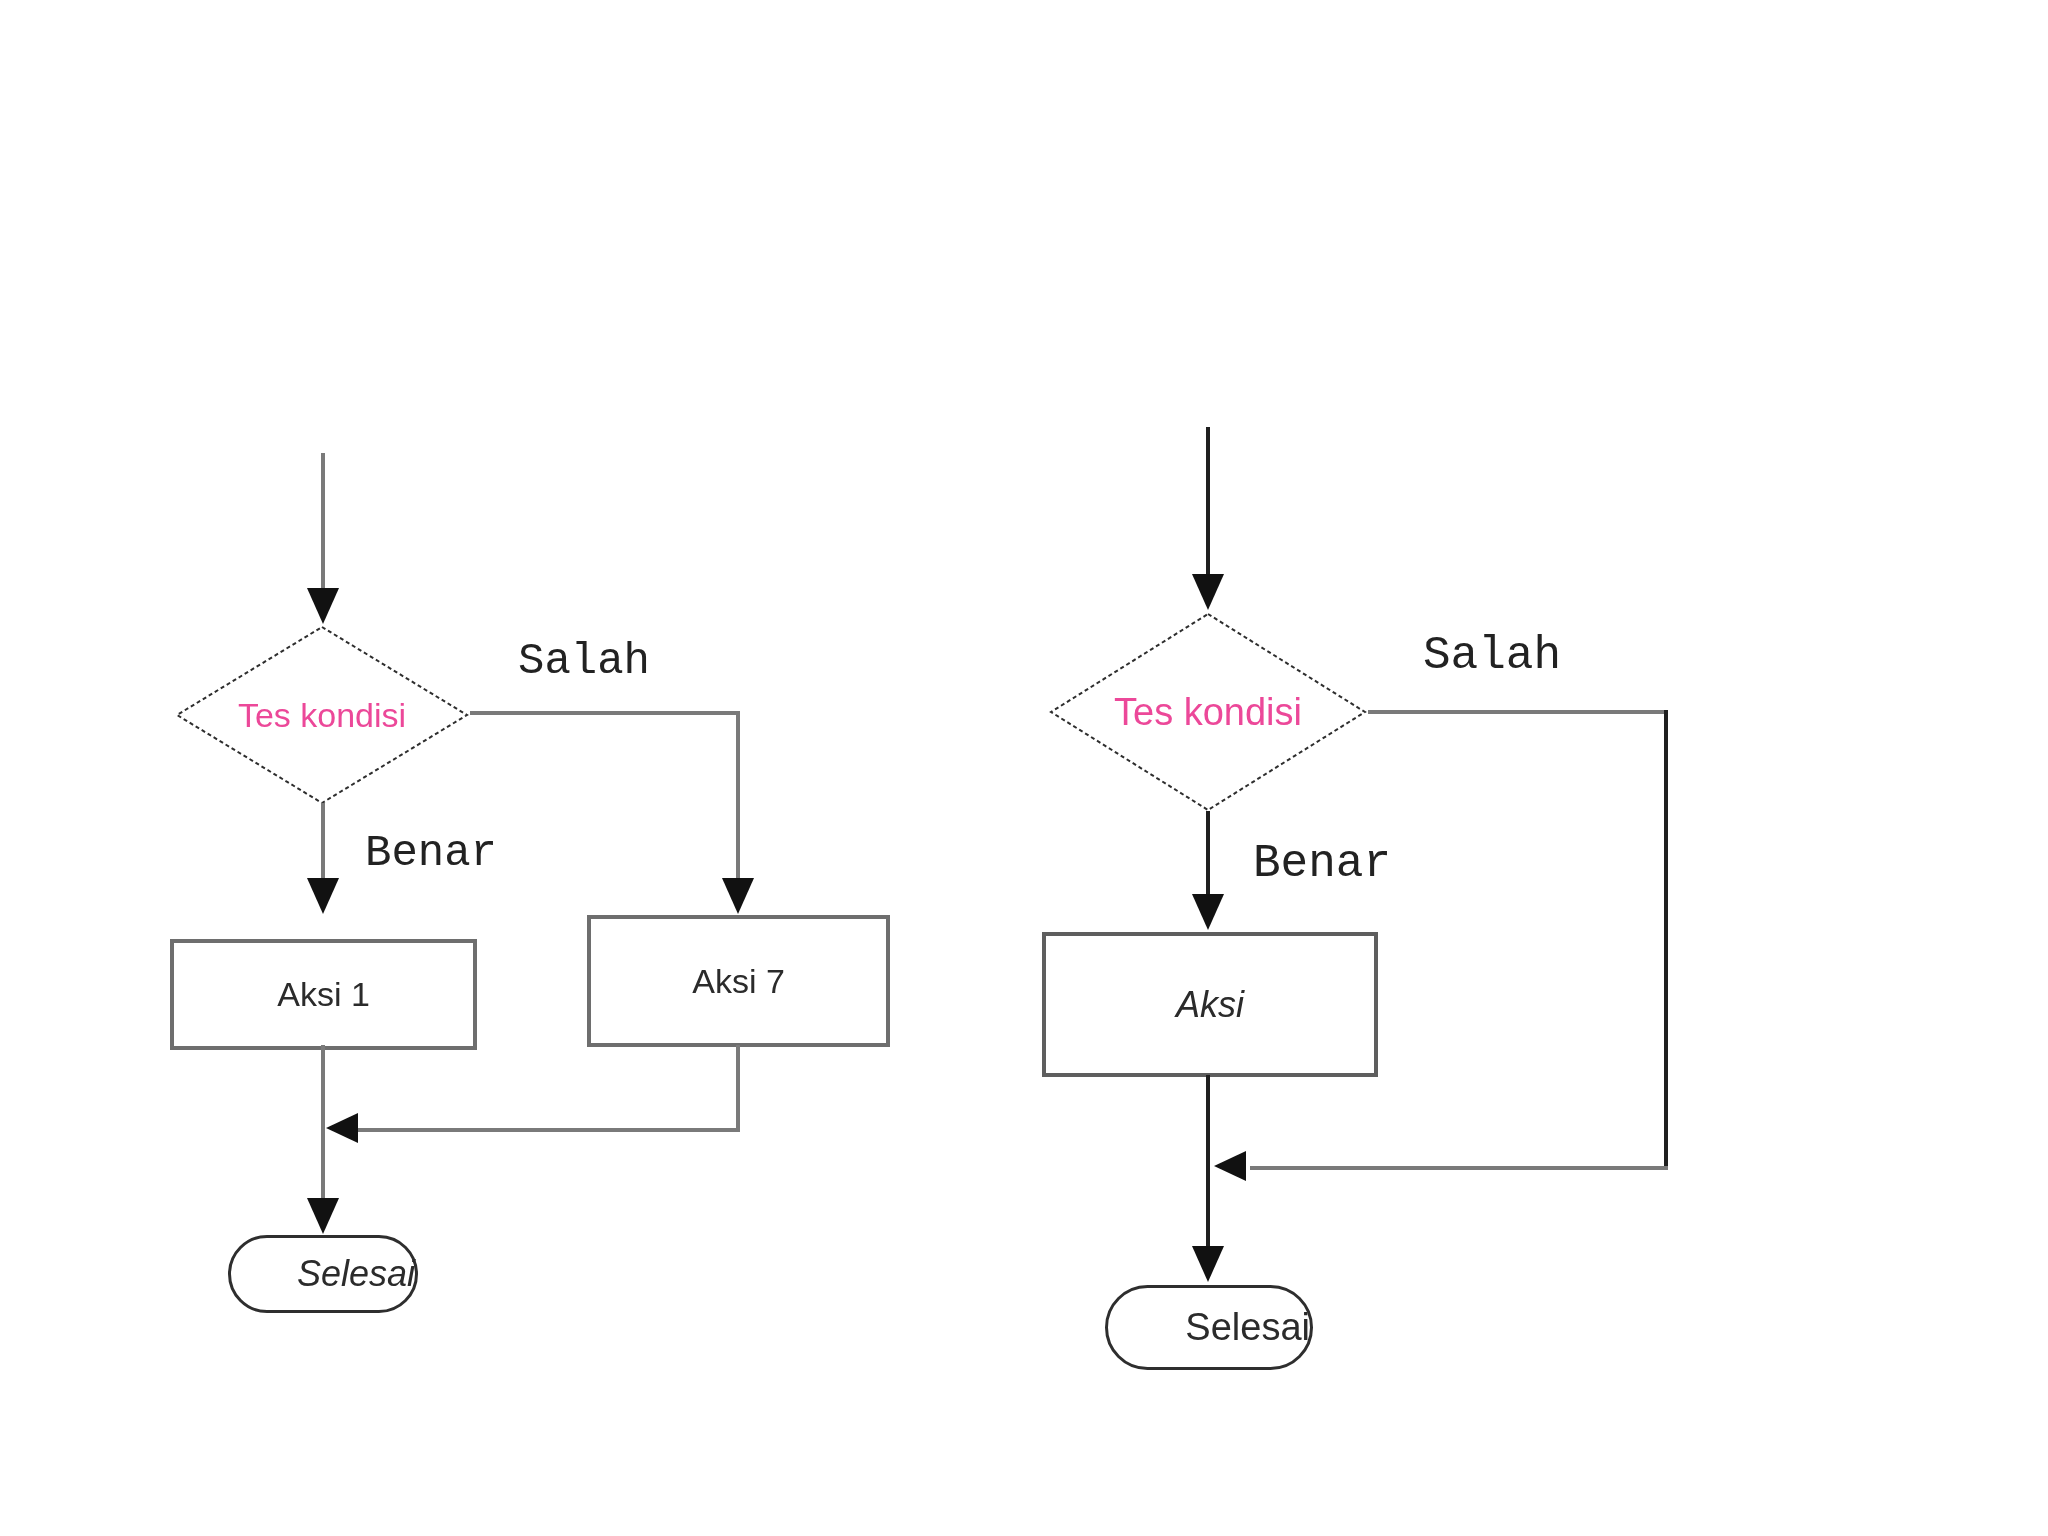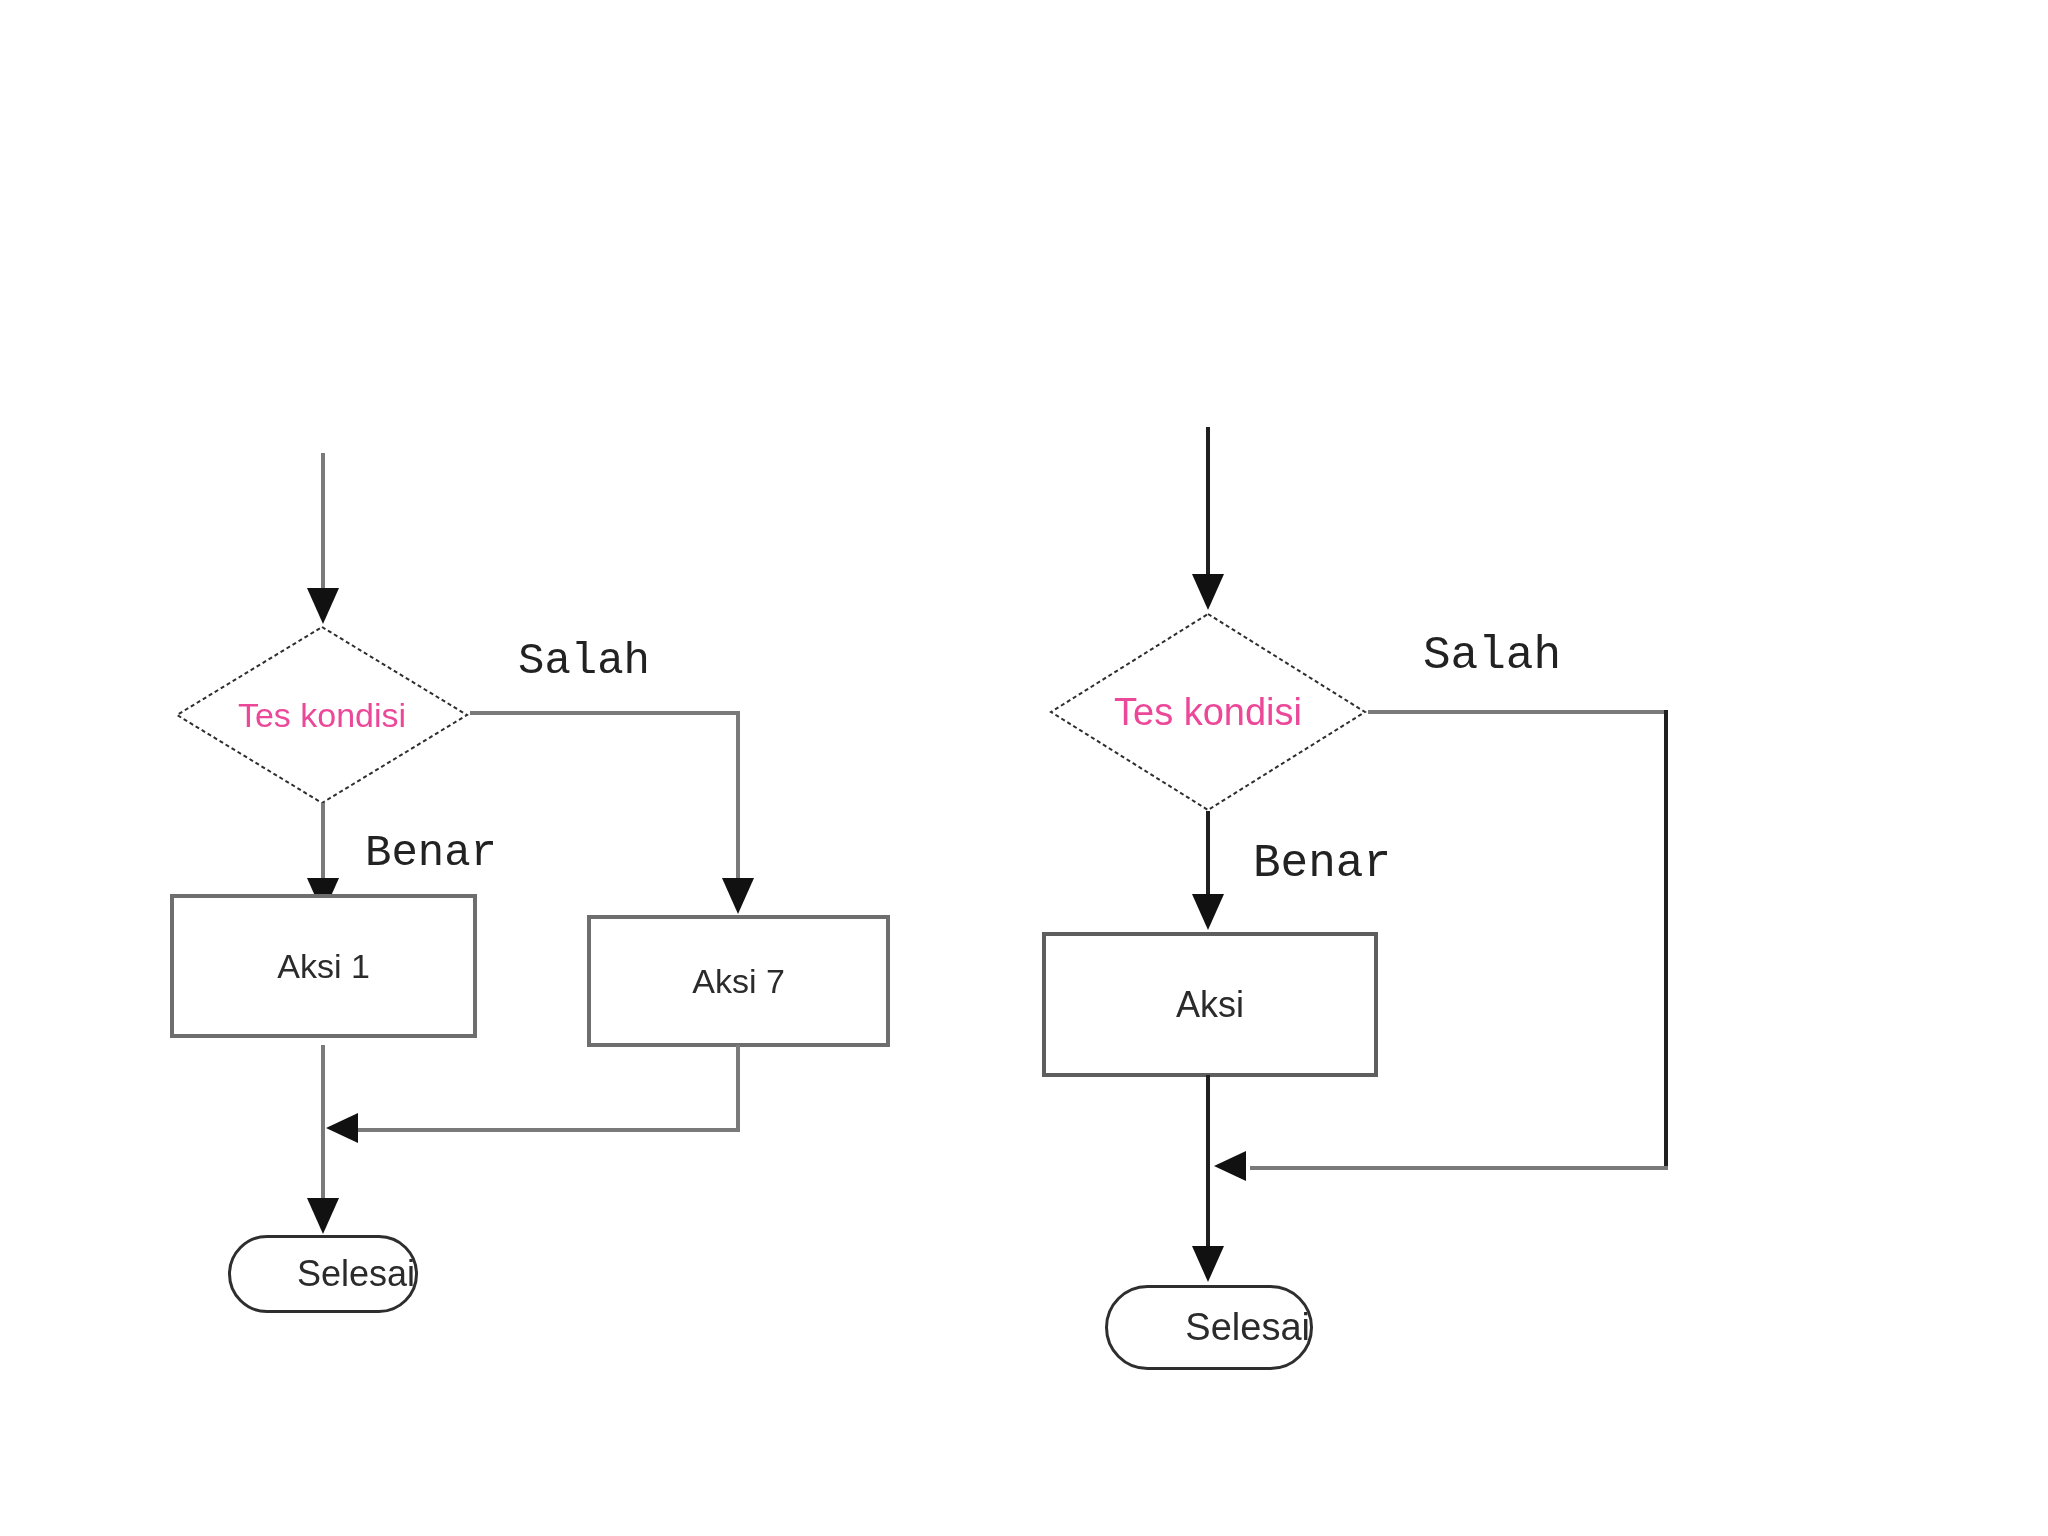--- a/index.html
+++ b/index.html
@@ -71,21 +71,21 @@
   }
   .branch-label {
     position: absolute;
     color: #222222;
     white-space: nowrap;
     line-height: 1.05;
     font-family: Liberation Mono, monospace;
   }
 
   .fs34 { font-size: 34px; }
-  .fs36 { font-size: 36px; }
+  .fs36 { font-size: 36px; font-style: italic; }
   .fs38 { font-size: 38px; }
   .fs44 { font-size: 44px; }
   .fs46 { font-size: 46px; }
 </style>
 </head>
 <body>
 
 <div id="canvas">
 
   <div class="vline gray" style="left:321px; top:453px; height:136px;"></div>
@@ -100,21 +100,21 @@
 
   <div class="branch-label fs44" style="left:518px; top:638px;">Salah</div>
   <div class="hline gray" style="left:470px; top:711px; width:268px;"></div>
   <div class="vline gray" style="left:736px; top:711px; height:168px;"></div>
   <div class="arrow-down" style="left:722px; top:878px;"></div>
 
   <div class="branch-label fs44" style="left:365px; top:830px;">Benar</div>
   <div class="vline gray" style="left:321px; top:803px; height:76px;"></div>
   <div class="arrow-down" style="left:307px; top:878px;"></div>
 
-  <div class="box fs34" style="left:170px; top:894px; width:307px; height:144px;">
+  <div class="box fs34" style="left:170px; top:939px; width:307px; height:111px;">
     <span>Aksi 1</span>
   </div>
   <div class="box fs34" style="left:587px; top:915px; width:303px; height:132px;">
     <span>Aksi 7</span>
   </div>
 
   <div class="vline gray" style="left:321px; top:1045px; height:154px;"></div>
   <div class="vline gray" style="left:736px; top:1045px; height:87px;"></div>
   <div class="hline gray" style="left:356px; top:1128px; width:384px;"></div>
   <div class="arrow-left" style="left:326px; top:1113px;"></div>

